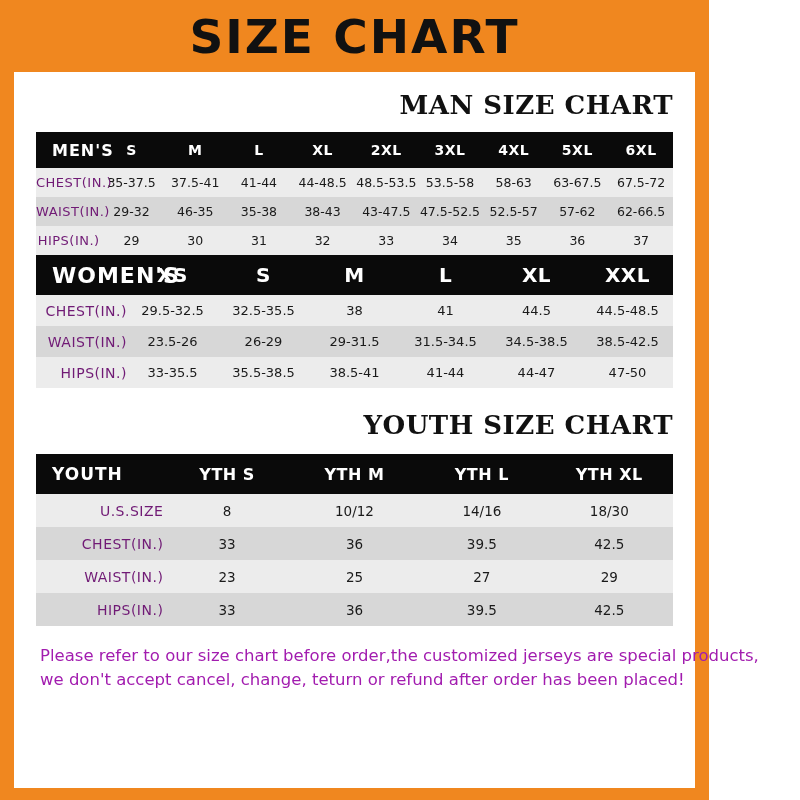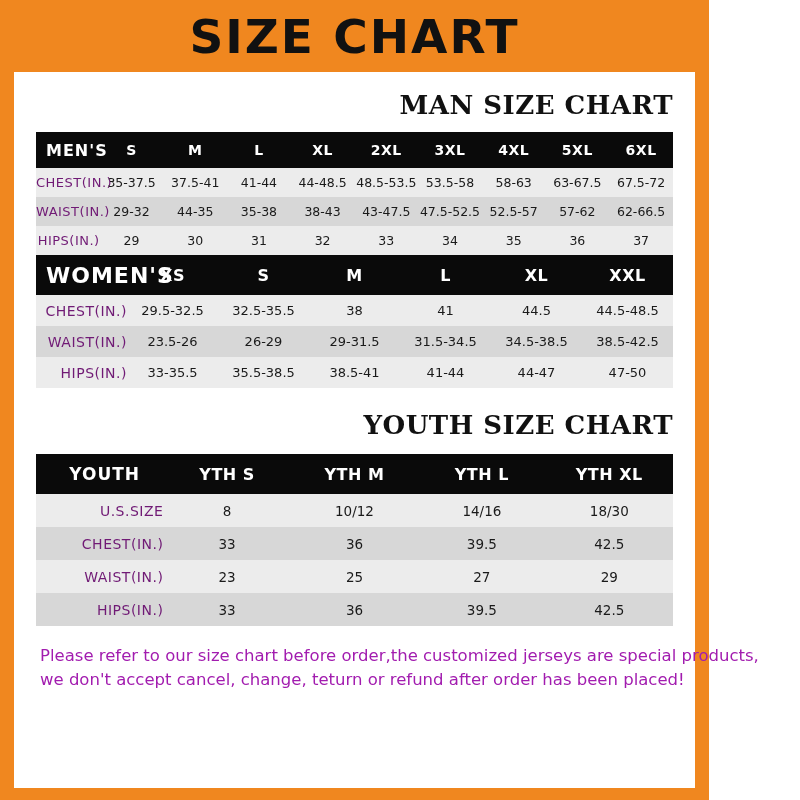--- a/index.html
+++ b/index.html
@@ -71,42 +71,42 @@
   table.chart thead th {
     background: #0a0a0a;
     color: #ffffff;
     font-size: 14px;
     font-weight: bold;
     height: 36px;
     letter-spacing: 0.5px;
   }
   table.chart thead th.rowhead {
     text-align: left;
-    padding-left: 10px;
+    padding-left: 16px;
     font-size: 16px;
     letter-spacing: 1px;
   }
   table.chart tbody td.rowhead {
     font-size: 13px;
     color: #701a75;
     letter-spacing: 0.5px;
     text-align: right;
   }
   tr.band-light td { background: #ececec; }
   tr.band-dark td { background: #d7d7d7; }
 
   
   .sec-women table.chart td { height: 31px; font-size: 13px; }
-  .sec-women table.chart thead th { height: 40px; font-size: 16px; }
+  .sec-women table.chart thead th { height: 40px; font-size: 20px; }
   .sec-women table.chart thead th.rowhead { font-size: 22px; }
   .sec-women table.chart tbody td.rowhead { font-size: 14px; }
 
   .sec-youth table.chart td { height: 33px; font-size: 13.5px; }
   .sec-youth table.chart thead th { height: 40px; font-size: 16px; }
-  .sec-youth table.chart thead th.rowhead { font-size: 17px; text-align: center; }
+  .sec-youth table.chart thead th.rowhead { font-size: 17px; }
   .sec-youth table.chart tbody td.rowhead { font-size: 14px; }
 
   .note {
     margin-top: 18px;
     text-align: center;
     color: #a21caf;
     font-family: "DejaVu Sans", sans-serif;
     font-size: 16.5px;
     line-height: 1.45;
     padding: 0 4px;
@@ -158,21 +158,21 @@
             <td>44-48.5</td>
             <td>48.5-53.5</td>
             <td>53.5-58</td>
             <td>58-63</td>
             <td>63-67.5</td>
             <td>67.5-72</td>
           </tr>
           <tr class="band-dark">
             <td class="rowhead">WAIST(IN.)</td>
             <td>29-32</td>
-            <td>44-35</td>
+            <td>46-35</td>
             <td>35-38</td>
             <td>38-43</td>
             <td>43-47.5</td>
             <td>47.5-52.5</td>
             <td>52.5-57</td>
             <td>57-62</td>
             <td>62-66.5</td>
           </tr>
           <tr class="band-light">
             <td class="rowhead">HIPS(IN.)</td>

